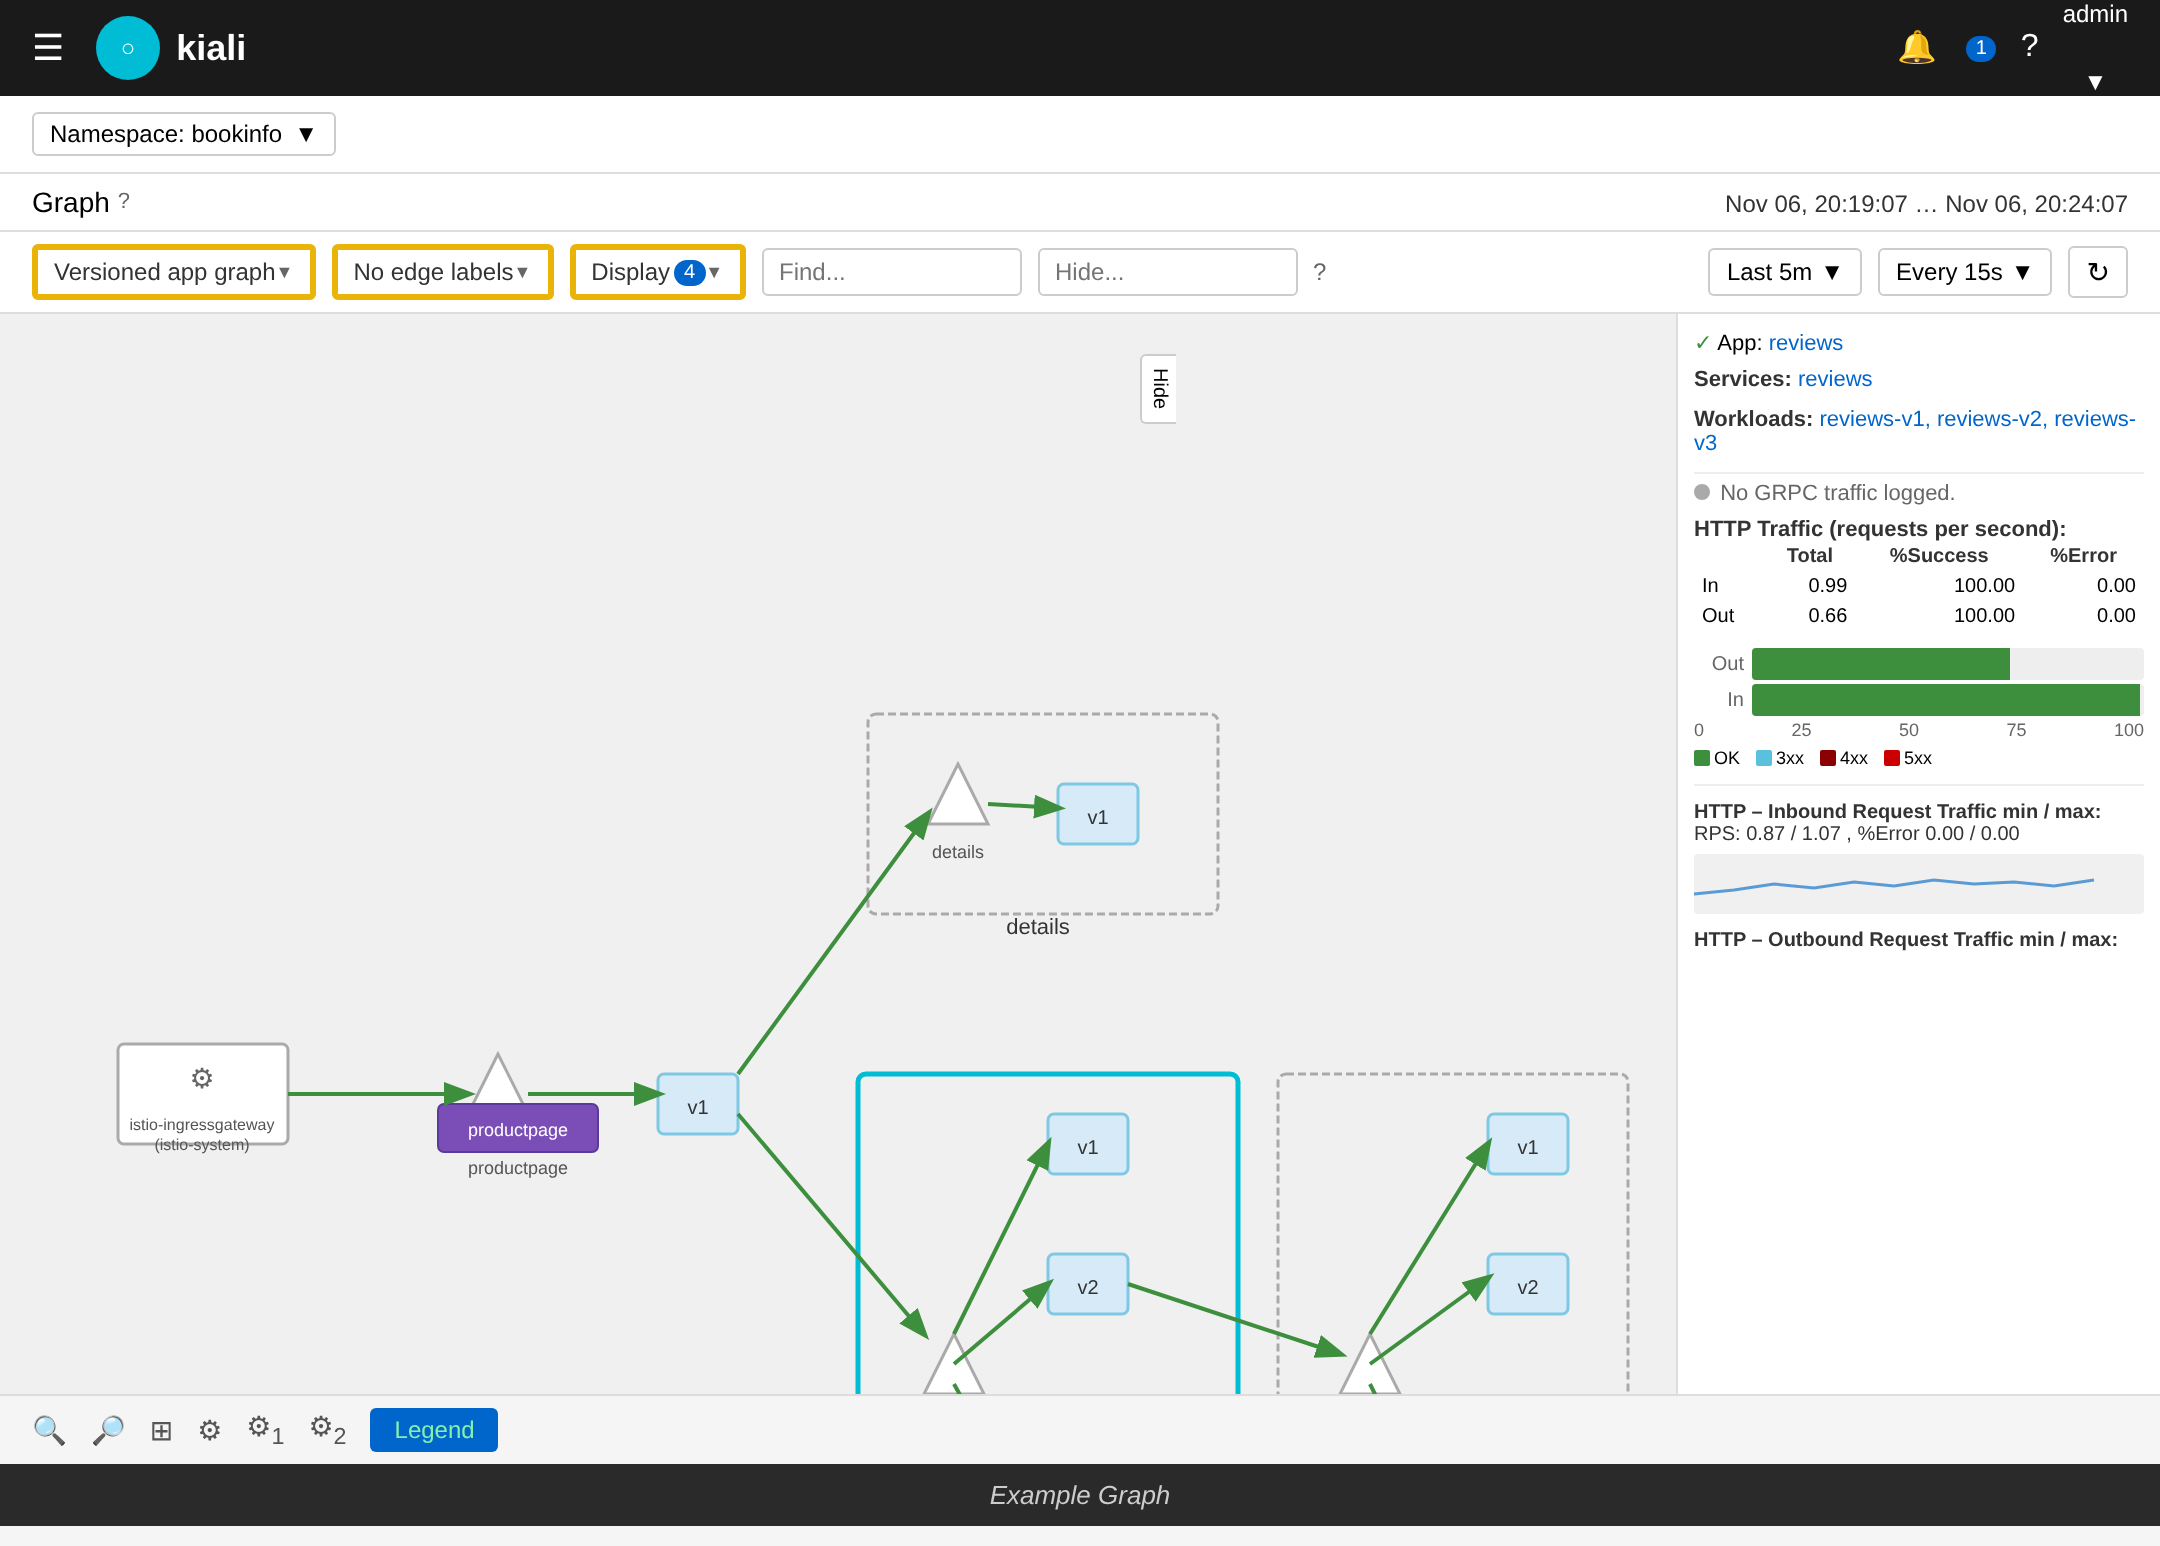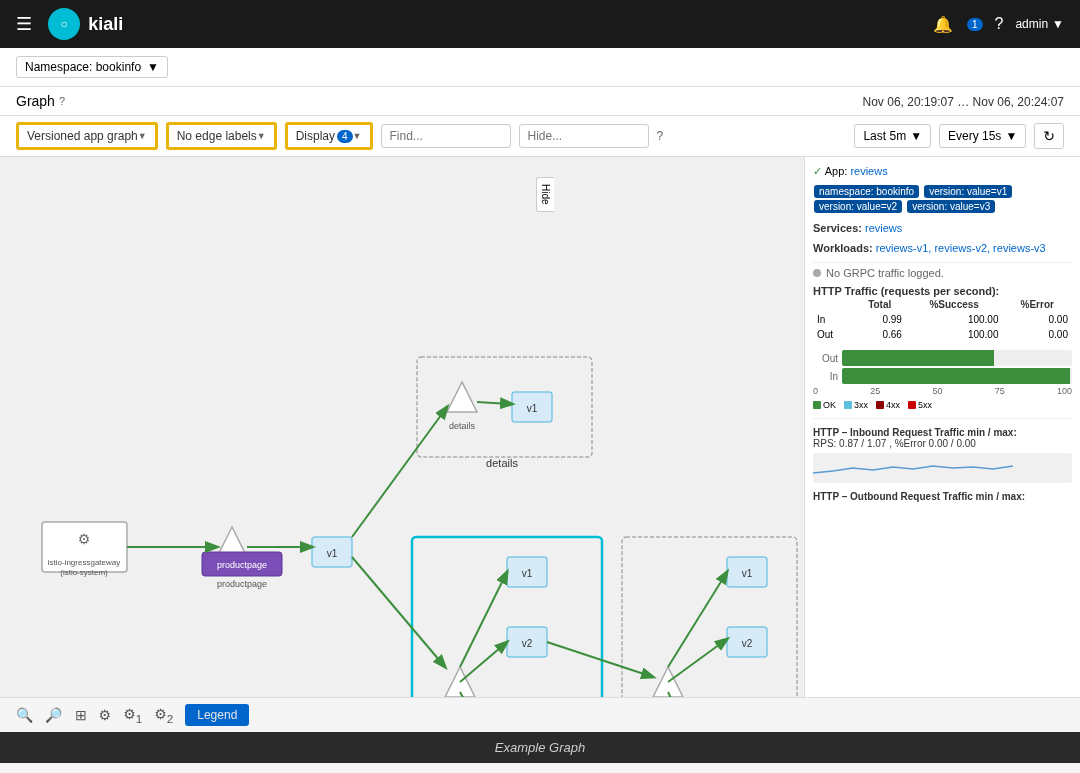--- a/index.html
+++ b/index.html
@@ -22,21 +22,21 @@
       width: 32px; height: 32px; background: #00bcd4;
       border-radius: 50%; display: flex; align-items: center; justify-content: center;
       font-size: 14px; color: white; font-weight: bold;
     }
     .nav-bell { color: white; font-size: 16px; }
     .nav-badge {
       background: #0066cc; color: white; font-size: 10px;
       padding: 1px 5px; border-radius: 10px; margin-left: 2px;
     }
     .nav-help { color: white; font-size: 16px; cursor: pointer; }
-    .nav-user { color: white; display: flex; align-items: center; gap: 4px; cursor: pointer; }
+    .nav-user { color: white; display: flex; align-items: center; gap: 20px; cursor: pointer; flex-direction: column; }
 
     
     .breadcrumb-bar {
       background: white;
       border-bottom: 1px solid #ddd;
       padding: 8px 16px;
       display: flex;
       align-items: center;
     }
     .namespace-selector {
@@ -105,21 +105,21 @@
     
     .graph-area {
       flex: 1;
       background: #f0f0f0;
       position: relative;
       overflow: hidden;
     }
 
     
     .side-panel {
-      width: 276px;
+      width: 242px;
       background: white;
       border-left: 1px solid #ddd;
       overflow-y: auto;
       padding: 8px;
       font-size: 11px;
     }
 
     
     .hide-tab {
       position: absolute;
@@ -134,21 +134,21 @@
       border-top: 1px solid #ddd;
       padding: 6px 16px;
       display: flex;
       align-items: center;
       gap: 12px;
     }
     .bottom-btn {
       background: none; border: none; cursor: pointer; font-size: 14px; color: #555;
     }
     .legend-btn {
-      background: #0066cc; color: #e5e5e5; border: none; border-radius: 3px;
+      background: #0066cc; color: #86efac; border: none; border-radius: 3px;
       padding: 4px 12px; cursor: pointer; font-size: 12px;
     }
 
     
     .footer {
       background: #2a2a2a;
       color: #ccc;
       text-align: center;
       padding: 8px;
       font-size: 13px;
@@ -363,26 +363,20 @@
   </div>
 
   <div class="side-panel">
 
     <div class="panel-app-header">
       <span class="check-green">✓</span>
       <span>App:</span>
       <span class="panel-link">reviews</span>
     </div>
 
-    <div class="panel-section">
-      <span class="tag">namespace: bookinfo</span>
-      <span class="tag">version: value=v1</span>
-      <span class="tag">version: value=v2</span>
-      <span class="tag">version: value=v3</span>
-    </div>
 
     <div class="panel-section">
       <span class="panel-label">Services:</span>
       <span class="panel-link">reviews</span>
     </div>
     <div class="panel-section">
       <span class="panel-label">Workloads:</span>
       <span class="panel-link">reviews-v1, reviews-v2, reviews-v3</span>
     </div>
 

